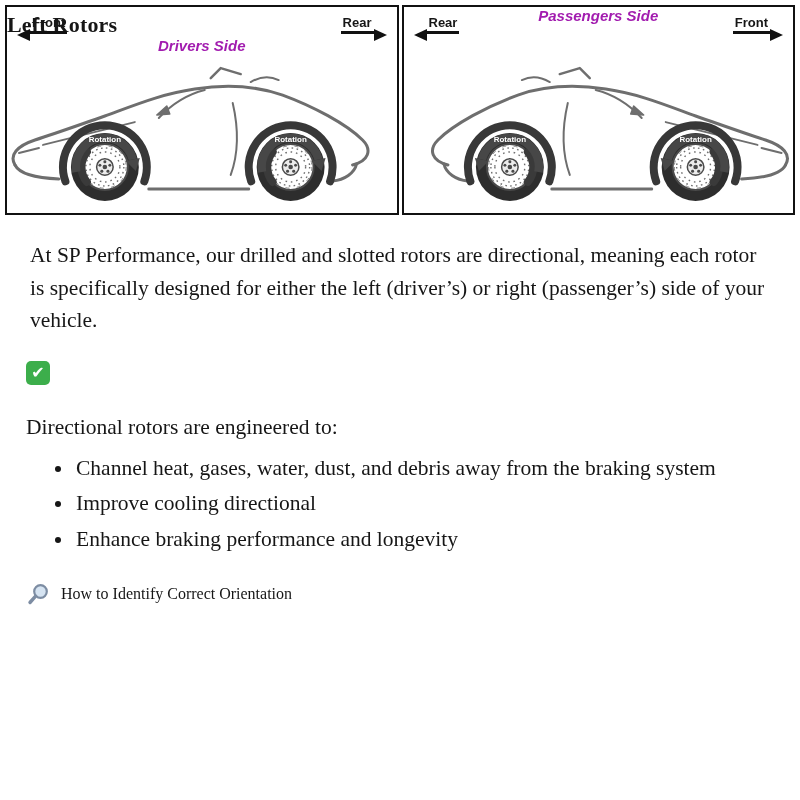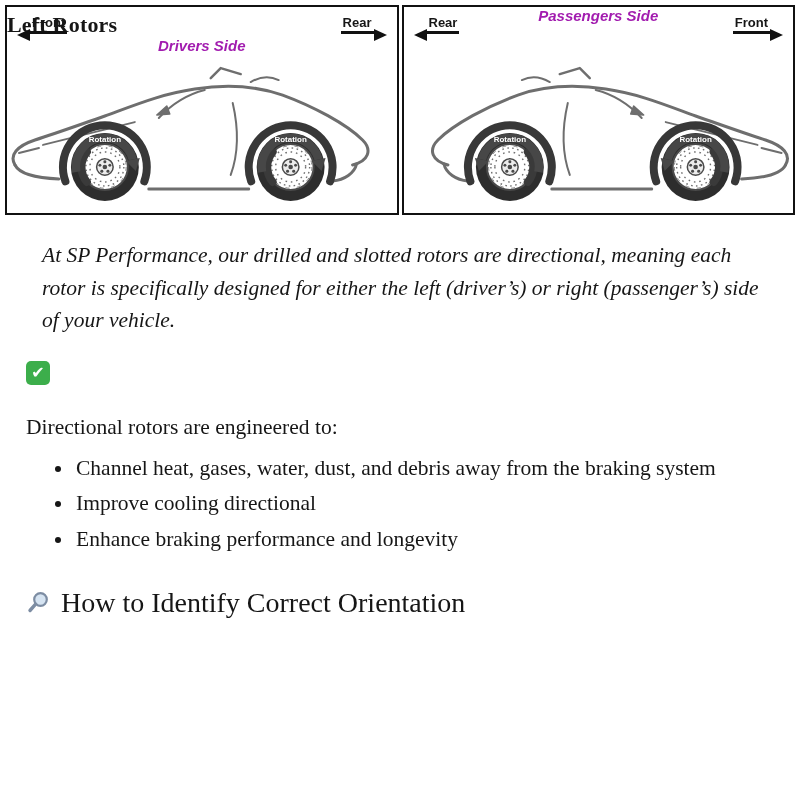--- a/index.html
+++ b/index.html
@@ -16,23 +16,23 @@
   .dir-right{right:10px;}
   .dir-text{border-bottom:3px solid #111;line-height:1.15;padding:0 2px 0 2px;}
   .tri{width:0;height:0;display:inline-block;}
   .tri-left{border-top:6px solid transparent;border-bottom:6px solid transparent;border-right:13px solid #111;margin-bottom:-7px;}
   .tri-right{border-top:6px solid transparent;border-bottom:6px solid transparent;border-left:13px solid #111;margin-bottom:-7px;}
   .car-svg{position:absolute;left:0;bottom:0;width:100%;height:152px;display:block;}
   .rot-text{font-family:"Liberation Sans",sans-serif;font-weight:700;}
 
   
   .content{padding:16px 26px 10px 26px;font-size:21.5px;line-height:1.52;}
-  .intro{margin:8px 0 20px 16px;font-style:italic;}
+  .intro{margin:8px 0 20px 4px;}
   .heading{display:flex;align-items:center;gap:11px;font-weight:700;font-size:22px;margin:24px 0 14px 0;}
-  .heading2{display:flex;align-items:center;gap:10px;font-weight:400;font-size:28px;margin:26px 0 16px 0;}
+  .heading2{display:flex;align-items:center;gap:10px;font-weight:400;font-size:16px;margin:26px 0 16px 0;}
   .lead{margin:26px 0 8px 0;}
   ul{margin:8px 0 16px 0;padding-left:46px;}
   li{margin:3px 2px;padding-left:2px;}
   .check{width:24px;height:24px;background:#3cae4b;border-radius:5px;color:#fff;display:inline-flex;align-items:center;justify-content:center;font-size:16px;font-weight:700;font-family:"DejaVu Sans",sans-serif;flex:0 0 auto;}
   .mag{flex:0 0 auto;display:inline-block;}
 </style>
 </head>
 <body>
 
 <div class="diagram-row">

